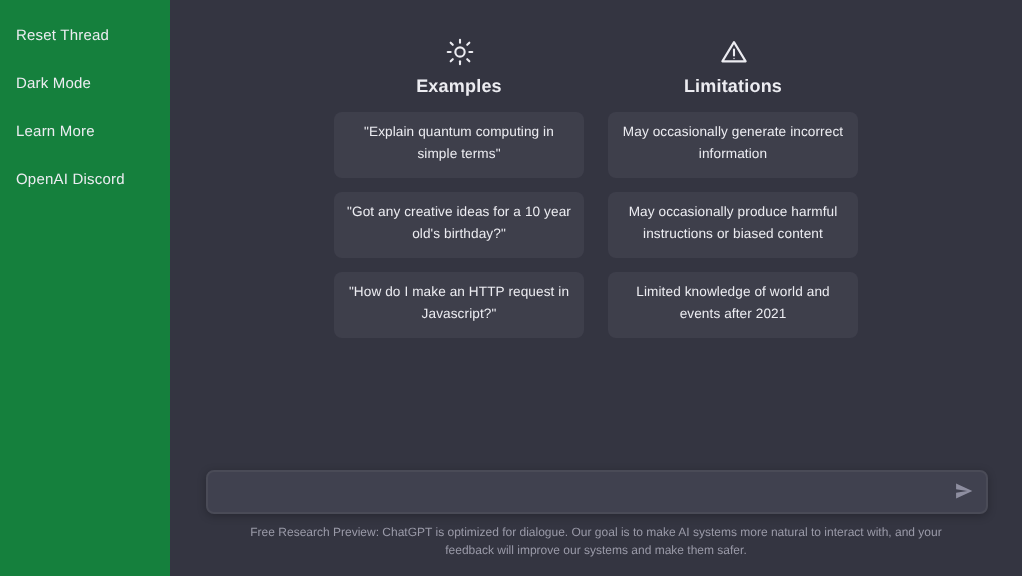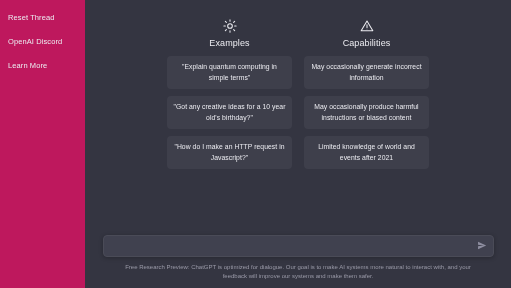--- a/index.html
+++ b/index.html
@@ -14,21 +14,21 @@
     font-family: "Liberation Sans", sans-serif;
     background: #343541;
     color: #ececf1;
     display: flex;
   }
 
   
   #sidebar {
     width: 85px;
     height: 288px;
-    background: #be185d;
+    background: #15803d;
     flex: 0 0 85px;
     padding: 6px 0 0 0;
     display: flex;
     flex-direction: column;
   }
 
   .sidebar-item {
     height: 24px;
     line-height: 24px;
     padding: 0 0 0 8px;
@@ -71,21 +71,21 @@
     display: flex;
     align-items: center;
     justify-content: center;
     color: #ececf1;
   }
 
   .col-icon svg { display: block; }
 
   .col-title {
     font-size: 9px;
-    font-weight: 400;
+    font-weight: 700;
     color: #ececf1;
     margin-bottom: 8px;
     letter-spacing: 0.1px;
   }
 
   .card {
     width: 100%;
     background: #3e3f4b;
     border-radius: 4px;
     padding: 6px 5px;
@@ -161,24 +161,27 @@
   }
 </style>
 </head>
 <body>
 
 <div id="sidebar">
   <div class="sidebar-item">
     <span>Reset Thread</span>
   </div>
   <div class="sidebar-item">
+    <span>Dark Mode</span>
+  </div>
+  <div class="sidebar-item">
+    <span>Learn More</span>
+  </div>
+  <div class="sidebar-item">
     <span>OpenAI Discord</span>
-  </div>
-  <div class="sidebar-item">
-    <span>Learn More</span>
   </div>
 </div>
 
 <div id="main">
 
   <div id="columns-wrap">
 
     <div class="column">
       <div class="col-icon">
         <svg width="14" height="14" viewBox="0 0 24 24" fill="none" stroke="currentColor" stroke-width="1.8" stroke-linecap="round" stroke-linejoin="round">
@@ -201,21 +204,21 @@
 
 
     <div class="column">
       <div class="col-icon">
         <svg width="14" height="14" viewBox="0 0 24 24" fill="none" stroke="currentColor" stroke-width="1.8" stroke-linecap="round" stroke-linejoin="round">
           <path d="M12 3.5 L22 20 L2 20 Z"></path>
           <line x1="12" y1="10" x2="12" y2="15"></line>
           <circle cx="12" cy="17.6" r="0.6" fill="currentColor" stroke="none"></circle>
         </svg>
       </div>
-      <div class="col-title">Capabilities</div>
+      <div class="col-title">Limitations</div>
       <div class="card plain">May occasionally generate incorrect information</div>
       <div class="card plain">May occasionally produce harmful instructions or biased content</div>
       <div class="card plain">Limited knowledge of world and events after 2021</div>
     </div>
 
   </div>
 
   <div id="composer-row">
     <div id="composer">
       <input id="composer-input" type="text" placeholder="" style="">

